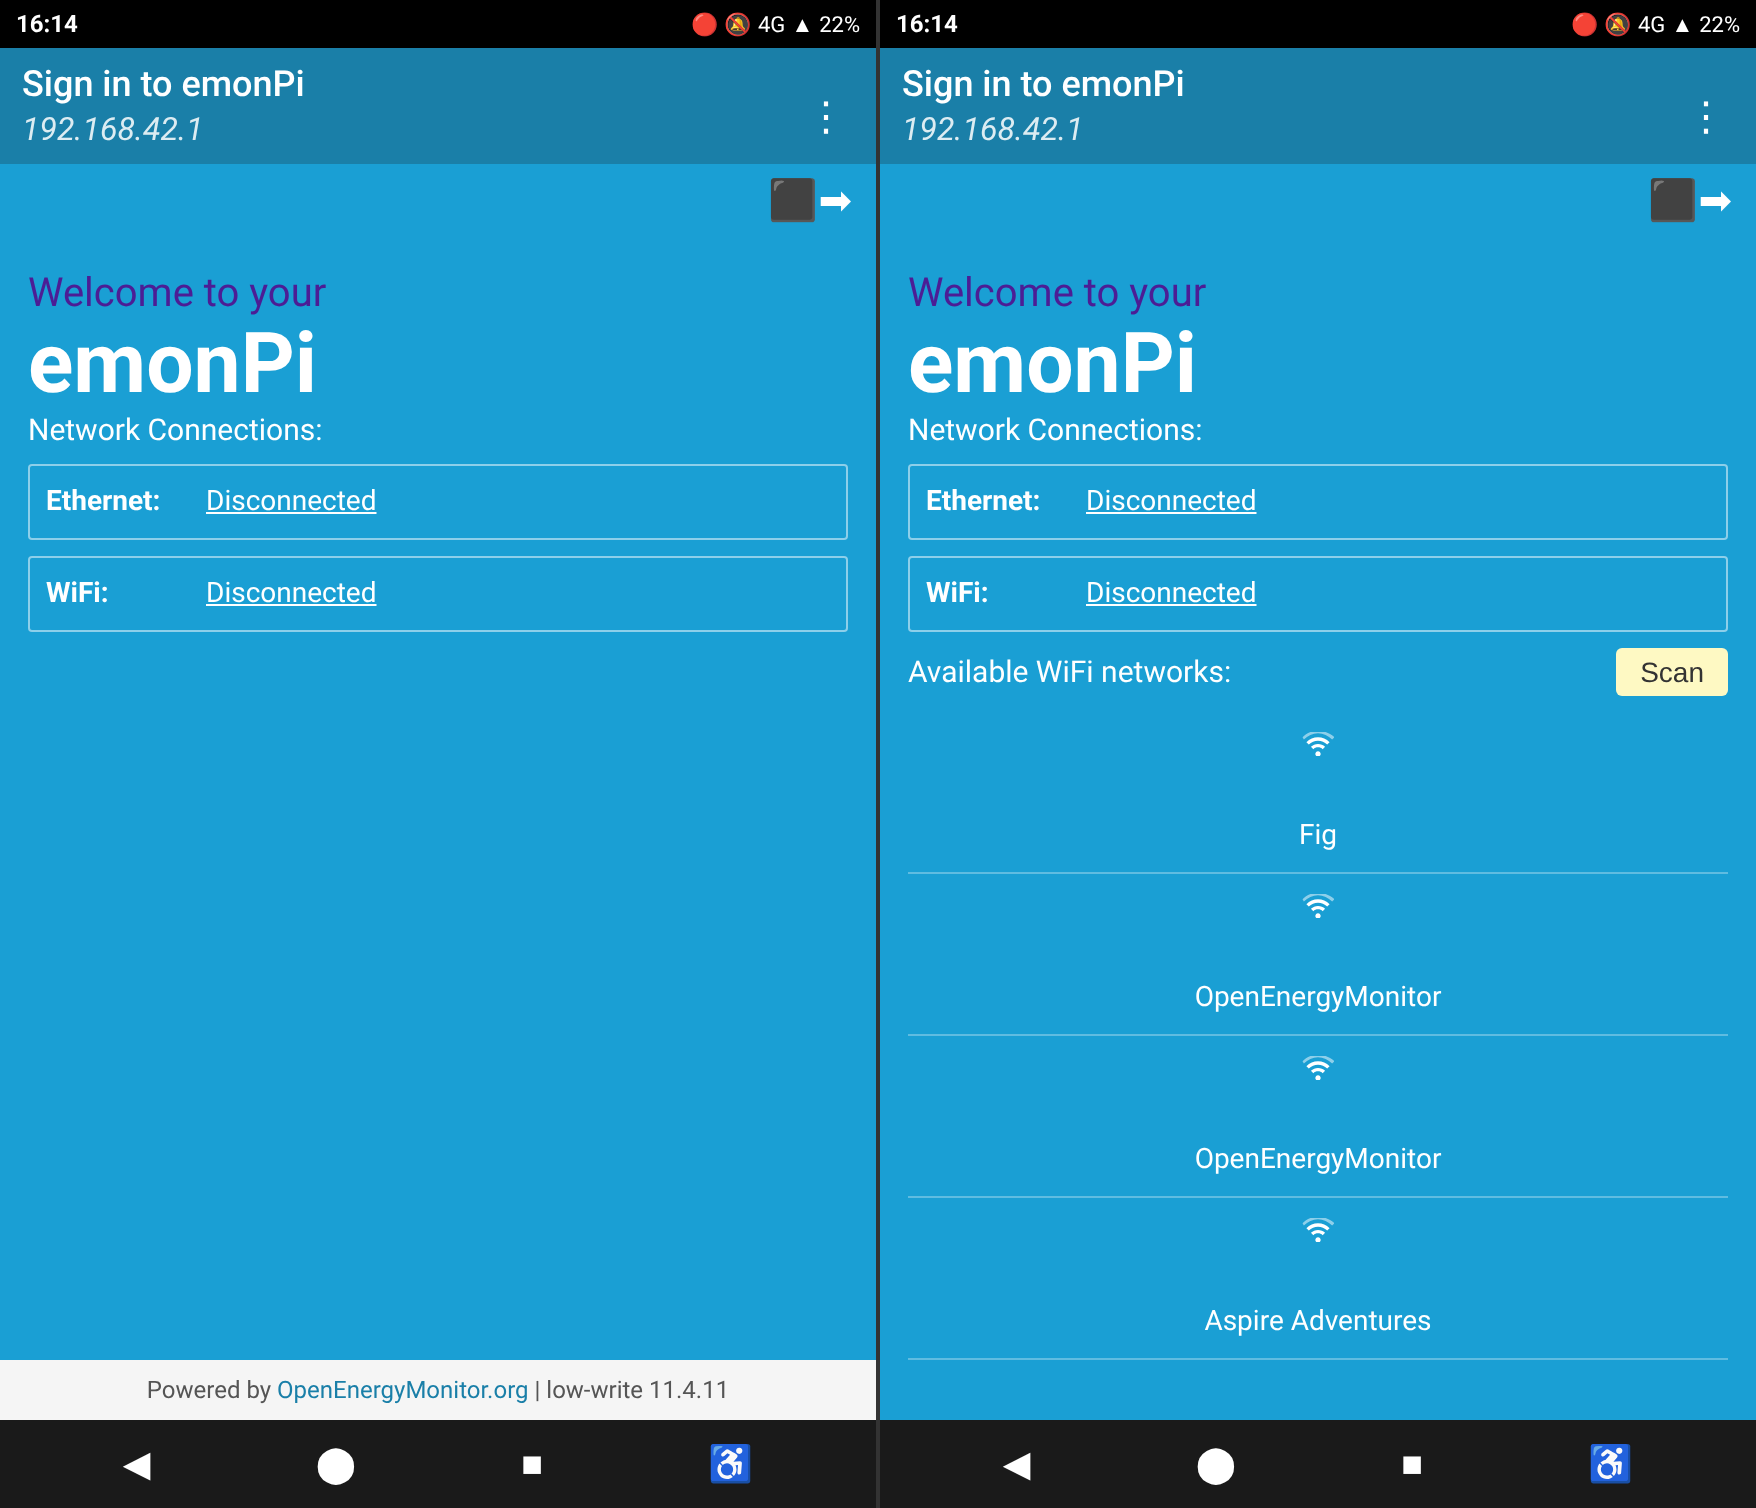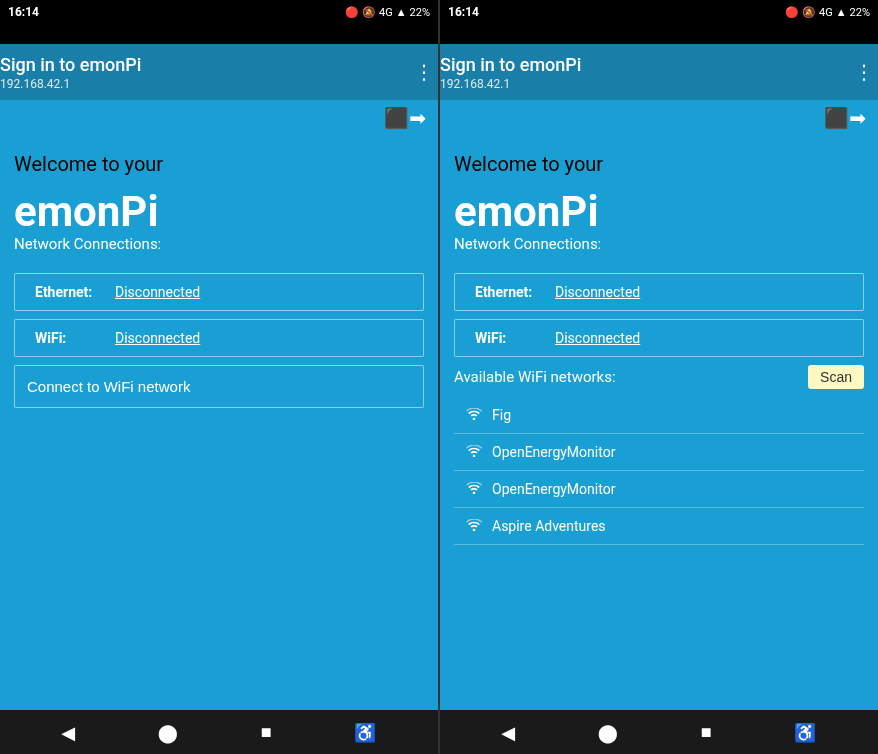--- a/index.html
+++ b/index.html
@@ -41,35 +41,35 @@
       display: flex;
       align-items: center;
       gap: 3px;
       font-size: 11px;
     }
 
     
     .app-bar {
       background: #1a7fa8;
       color: #fff;
-      padding: 8px 0;
-      display: flex;
-      align-items: center;
+      padding: 8px 11px;
+      display: flex;
+      align-items: flex-end;
       justify-content: space-between;
       min-height: 56px;
-      margin-top: 20px;
     }
     .app-bar-title {
       font-size: 18px;
       font-weight: 500;
     }
     .app-bar-subtitle {
-      font-size: 12px;
+      font-size: 16px;
       color: rgba(255,255,255,0.85);
       margin-top: 2px;
+      font-style: italic;
     }
     .app-bar-menu {
       color: #fff;
       font-size: 20px;
       cursor: pointer;
       padding: 4px;
     }
 
     
     .login-banner {
@@ -87,46 +87,46 @@
 
     
     .main-content {
       background: #1a9fd4;
       flex: 1;
       padding: 16px 14px;
       overflow: hidden;
     }
 
     .welcome-text {
-      color: #000000;
+      color: #4c1d95;
       font-size: 20px;
       font-weight: 400;
-      margin-bottom: 13px;
+      margin-bottom: 2px;
     }
     .brand-title {
       color: #fff;
       font-size: 42px;
       font-weight: 300;
       line-height: 1.1;
     }
     .brand-title span {
       font-weight: 700;
     }
 
     .section-label {
       color: #fff;
       font-size: 15px;
-      margin-bottom: 20px;
+      margin-bottom: 8px;
     }
 
     .network-card {
       background: #1a9fd4;
       border: 1px solid rgba(255,255,255,0.5);
       border-radius: 2px;
-      padding: 10px 20px;
+      padding: 10px 8px;
       margin-bottom: 8px;
       display: flex;
       align-items: center;
     }
     .network-label {
       color: #fff;
       font-weight: 700;
       font-size: 14px;
       min-width: 80px;
     }
@@ -166,22 +166,23 @@
       font-size: 14px;
       cursor: pointer;
     }
 
     .wifi-network-item {
       background: #1a9fd4;
       border-bottom: 1px solid rgba(255,255,255,0.3);
       padding: 10px 12px;
       display: flex;
       align-items: center;
-      gap: 10px;
-      cursor: pointer;
+      gap: 28px;
+      cursor: pointer;
+      flex-direction: column;
     }
     .wifi-network-name {
       color: #fff;
       font-size: 14px;
     }
     .wifi-icon {
       color: #fff;
       font-size: 14px;
       flex-shrink: 0;
     }
@@ -259,23 +260,25 @@
     <div class="network-card">
       <span class="network-label">Ethernet:</span>
       <span class="network-status">Disconnected</span>
     </div>
 
     <div class="network-card">
       <span class="network-label">WiFi:</span>
       <span class="network-status">Disconnected</span>
     </div>
 
-    <button class="action-button">Connect to WiFi network</button>
-  </div>
-
+  </div>
+
+  <div class="footer">
+    <span>Powered by </span><a style="color: rgb(26, 127, 168);">OpenEnergyMonitor.org</a><span> | </span><span>low-write 11.4.11</span>
+  </div>
 
   <div class="nav-bar">
     <span class="nav-icon">◀</span>
     <span class="nav-icon">⬤</span>
     <span class="nav-icon">■</span>
     <span class="nav-icon">♿</span>
   </div>
 </div>
 
 <div class="panel-divider"></div>

